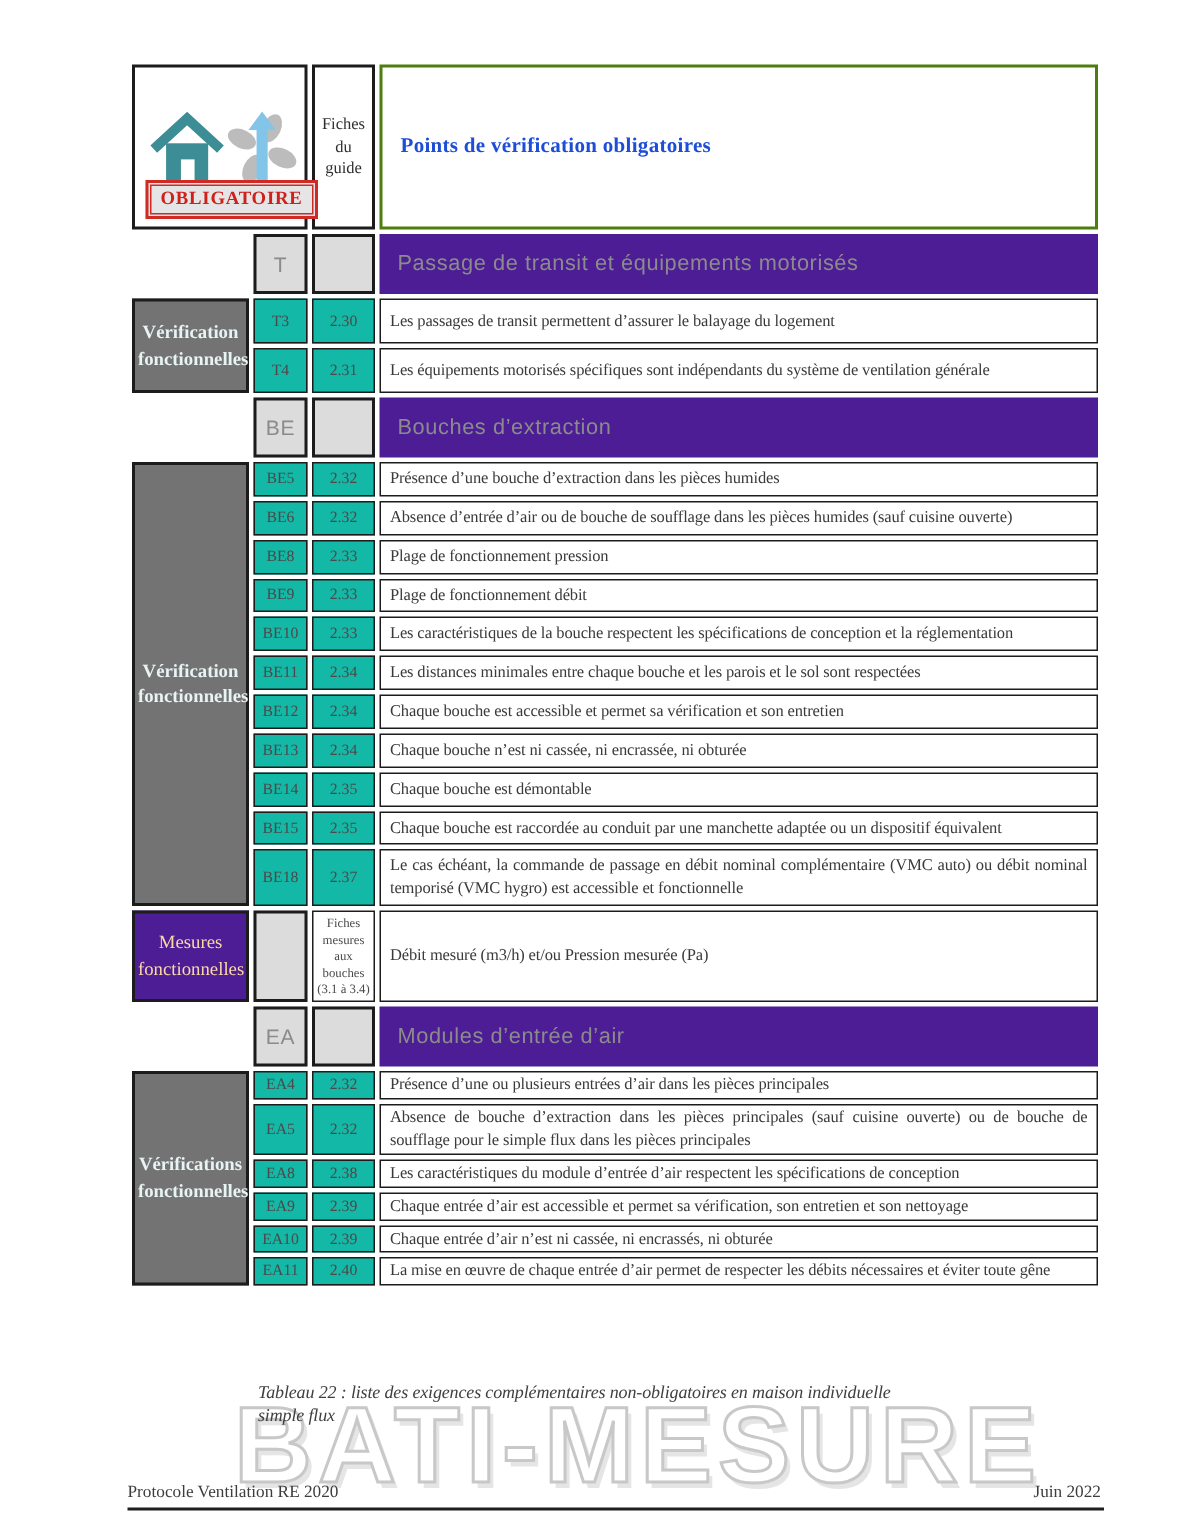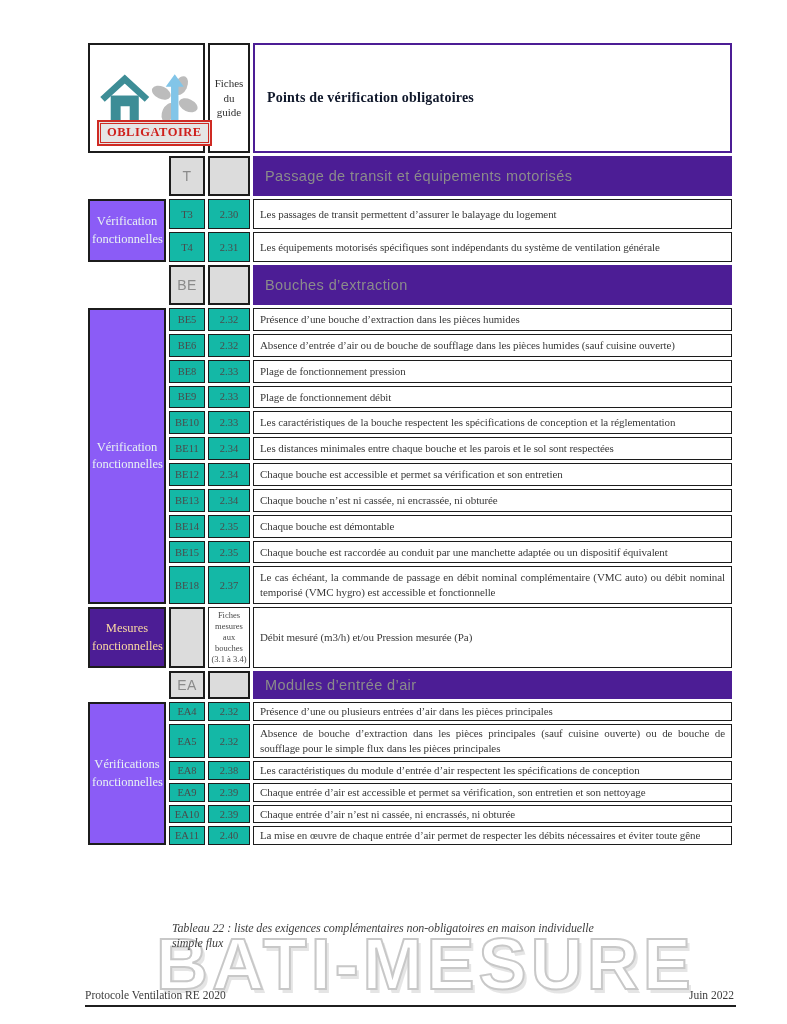--- a/index.html
+++ b/index.html
@@ -17,35 +17,35 @@
   td{vertical-align:middle;box-sizing:border-box;}
 
   
   tr.row-header td{height:110px;background:#fff;}
   td.logo-cell{border:2px solid #1c1c1c;position:relative;padding:2px 4px;}
   td.fiches-hdr{
     border:2px solid #1c1c1c;text-align:center;
     font-size:11px;color:#2f2f2f;line-height:1.35;
   }
   td.points-hdr{
-    border:2px solid #4c1d95;font-size:14px;font-weight:600;color:#0f172a;
+    border:2px solid #4d7c0f;font-size:14px;font-weight:600;color:#1d4ed8;
     padding-left:12px;letter-spacing:0.2px;margin-left:36px;
   }
   .logo-icons{display:flex;align-items:flex-start;gap:0px;padding:2px 0 0 6px;}
   .oblig-outer{
     position:absolute;left:7px;bottom:5px;border:2px solid #cf2a23;padding:1px;background:#e5e5e5;
   }
   .oblig-inner{
     border:1px solid #cf2a23;padding:1px 6px 2px 6px;
     color:#cf201c;font-weight:bold;font-size:12.5px;letter-spacing:0.5px;white-space:nowrap;
   }
 
   
   tr.row-section td{height:40px;}
-  tr.row-section.compact td{height:28px;}
+  tr.row-section.compact td{height:40px;}
   td.side-empty{border:none;background:transparent;}
   td.section-code{
     background:#dcdcdc;border:2px solid #1c1c1c;text-align:center;
     font-family:"Liberation Sans", sans-serif;font-size:14px;color:#8b8b8b;letter-spacing:0.5px;
   }
   td.section-blank{background:#dcdcdc;border:2px solid #1c1c1c;}
   td.section-title{
     background:#4c1d95;border:none;padding-left:12px;
     font-family:"Liberation Sans", sans-serif;font-size:14.5px;color:#8b8b8b;letter-spacing:0.4px;
   }
@@ -63,21 +63,21 @@
     font-size:11px;color:#3a3a3a;line-height:1.35;letter-spacing:-0.1px;
     padding:3px 6px;text-align:justify;
   }
   tr.compact td.desc-cell{padding:1px 6px;}
 
   
   td.group-cell{
     border:2px solid #1c1c1c;text-align:center;
     font-size:12.5px;line-height:1.4;padding:2px;
   }
-  td.group-teal{background:#8b5cf6;color:#e8f3f3;}
+  td.group-teal{background:#737373;color:#e8f3f3;font-weight:bold;}
   td.group-orange{background:#4c1d95;color:#fbd9a2;}
 
   
   tr.row-measure td{height:56px;}
   td.measure-blank{background:#dcdcdc;border:2px solid #1c1c1c;}
   td.measure-note{
     border:1.5px solid #1c1c1c;background:#fff;text-align:center;
     font-size:8.5px;color:#4a4a4a;line-height:1.3;padding:2px 0;
   }
 

